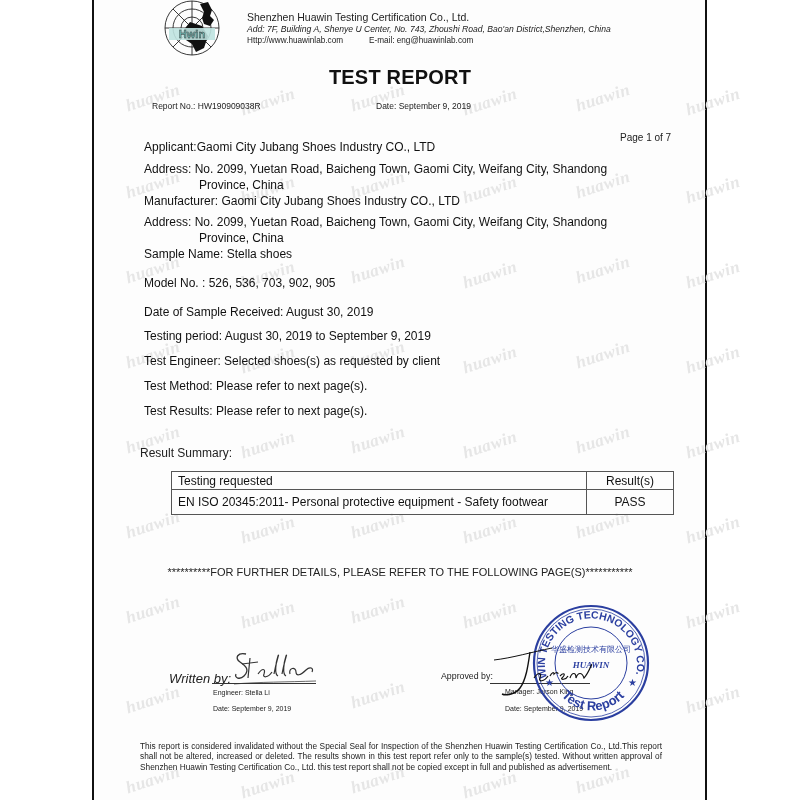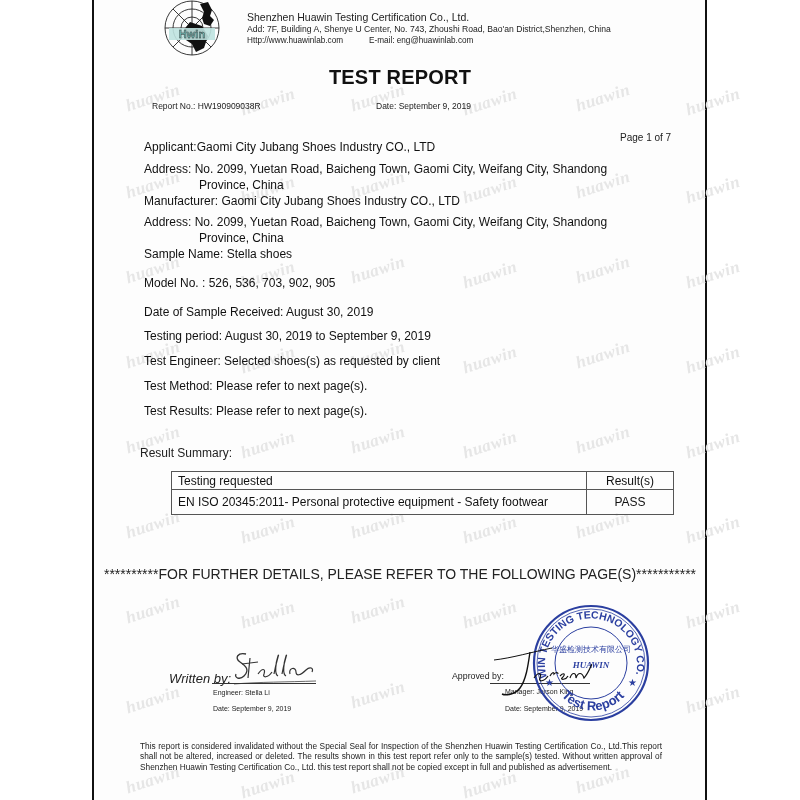--- a/index.html
+++ b/index.html
@@ -11,48 +11,48 @@
     .page-border-right { position: absolute; left: 705px; top: 0; width: 2px; height: 800px; background: #111; }
     .page { position: absolute; left: 94px; top: 0; width: 611px; height: 800px; background: #fdfdfd; }
 
     .watermark {
       position: absolute; font-family: "Liberation Serif", serif; font-style: italic; font-weight: bold;
       font-size: 17px; color: #e6e6e6; transform: rotate(-18deg); pointer-events: none; letter-spacing: 0.5px;
     }
 
     .logo { position: absolute; left: 160px; top: 0px; width: 64px; height: 60px; }
     .company-name { position: absolute; left: 247px; top: 11px; font-size: 10.5px; color: #222; white-space: nowrap; }
-    .company-addr { position: absolute; left: 247px; top: 24px; font-size: 8.6px; color: #222; white-space: nowrap; }
+    .company-addr { position: absolute; left: 247px; top: 24px; font-size: 8.6px; color: #222; white-space: nowrap; font-style: italic; }
     .company-web { position: absolute; left: 247px; top: 36px; font-size: 8.2px; color: #222; white-space: nowrap; }
     .company-web span.gap { display: inline-block; width: 26px; }
 
     .title { position: absolute; left: 0; width: 800px; top: 66px; text-align: center; font-size: 20px; font-weight: bold; color: #111; letter-spacing: 0.2px; }
     .meta-report { position: absolute; left: 152px; top: 101px; font-size: 8.5px; color: #222; white-space: nowrap; }
     .meta-date { position: absolute; left: 376px; top: 101px; font-size: 8.5px; color: #222; white-space: nowrap; }
     .meta-page { position: absolute; left: 620px; top: 84px; font-size: 10px; color: #222; white-space: nowrap; margin-top: 48px; }
 
     .field { position: absolute; left: 144px; font-size: 12px; color: #111; white-space: nowrap; }
     .field .lbl { font-weight: normal; text-align: right; }
     .field-cont { position: absolute; left: 199px; font-size: 12px; color: #111; white-space: nowrap; }
 
     .summary-label { position: absolute; left: 140px; top: 446px; font-size: 12px; color: #222; }
     .result-table { position: absolute; left: 147px; top: 471px; width: 503px; border-collapse: collapse; font-size: 12px; color: #111; margin-left: 24px; }
     .result-table td { border: 1px solid #555; padding: 0 6px; height: 17px; }
     .result-table tr.data td { height: 24px; }
     .result-table td.res { width: 74px; text-align: center; }
 
-    .further { position: absolute; left: 0; width: 800px; top: 566px; text-align: center; font-size: 14px; color: #222; white-space: nowrap; }
+    .further { position: absolute; left: 0; width: 800px; top: 566px; text-align: center; font-size: 11px; color: #222; white-space: nowrap; }
 
     .written-by { position: absolute; left: 169px; top: 671px; font-size: 13px; color: #222; font-style: italic; }
     .sig-line-left { position: absolute; left: 212px; top: 683px; width: 104px; height: 1px; background: #333; }
     .engineer { position: absolute; left: 213px; top: 689px; font-size: 7px; color: #222; white-space: nowrap; }
     .date-left { position: absolute; left: 213px; top: 705px; font-size: 7px; color: #222; white-space: nowrap; }
     .signature-stella { position: absolute; left: 228px; top: 644px; width: 90px; height: 42px; }
 
-    .approved-by { position: absolute; left: 452px; top: 671px; font-size: 8.8px; color: #222; }
+    .approved-by { position: absolute; left: 441px; top: 671px; font-size: 8.8px; color: #222; }
     .sig-line-right { position: absolute; left: 490px; top: 683px; width: 100px; height: 1px; background: #333; }
     .manager { position: absolute; left: 505px; top: 688px; font-size: 7px; color: #222; white-space: nowrap; }
     .date-right { position: absolute; left: 505px; top: 705px; font-size: 7px; color: #222; white-space: nowrap; }
     .signature-jerson { position: absolute; left: 492px; top: 638px; width: 100px; height: 60px; }
     .stamp { position: absolute; left: 532px; top: 604px; width: 118px; height: 118px; }
 
     .disclaimer { position: absolute; left: 140px; top: 741px; width: 522px; font-size: 8.3px; line-height: 10.3px; color: #222; text-align: justify; }
   </style>
 </head>
 <body>

